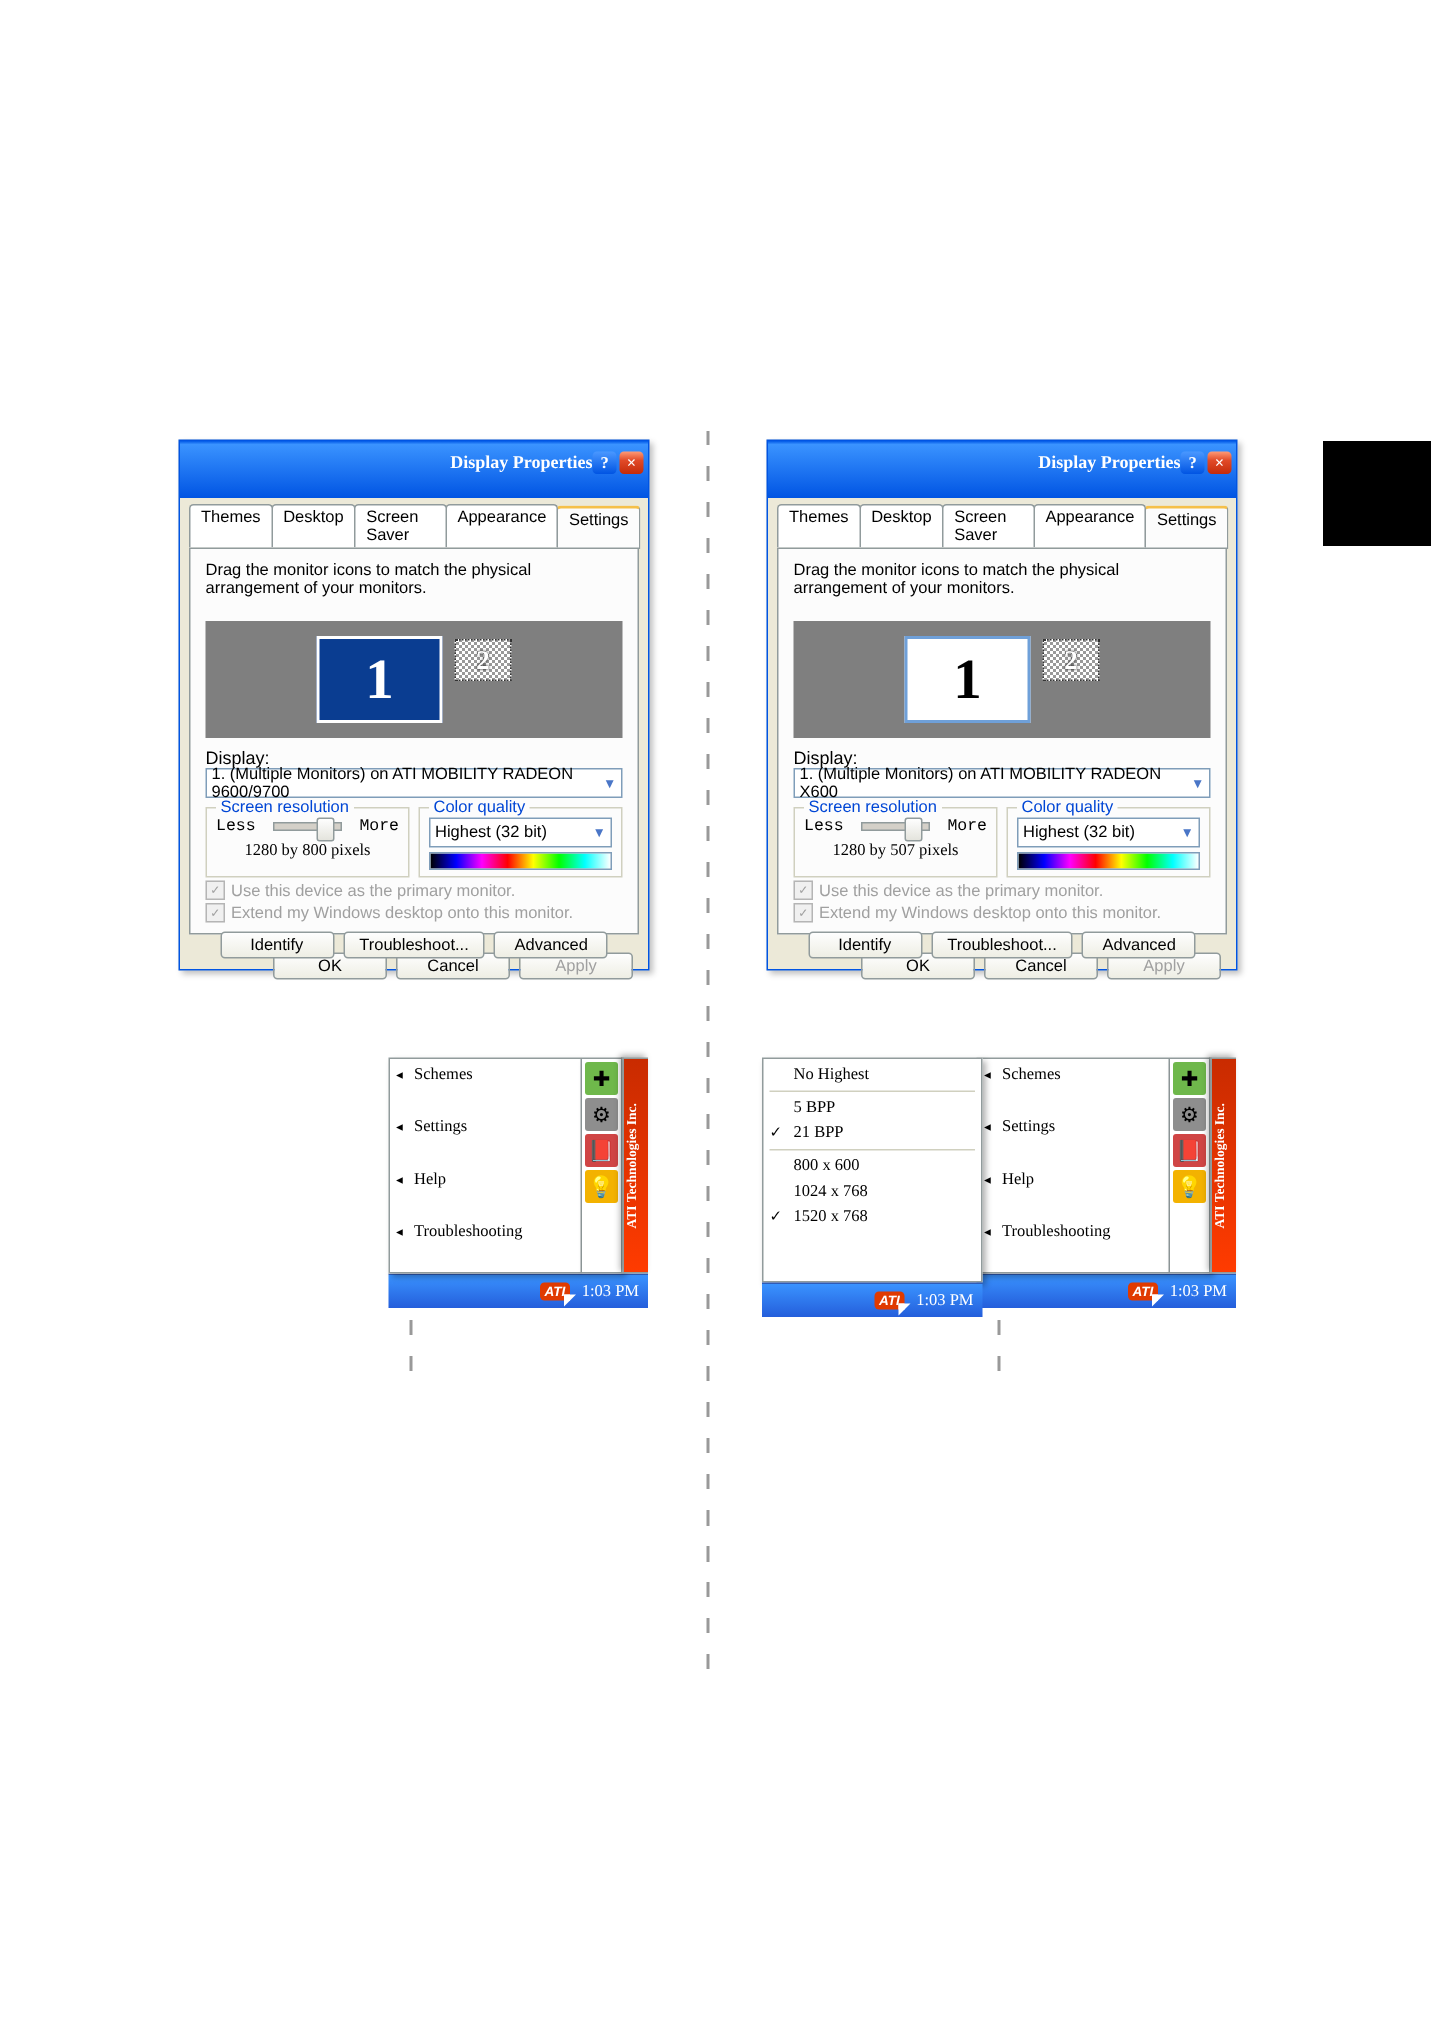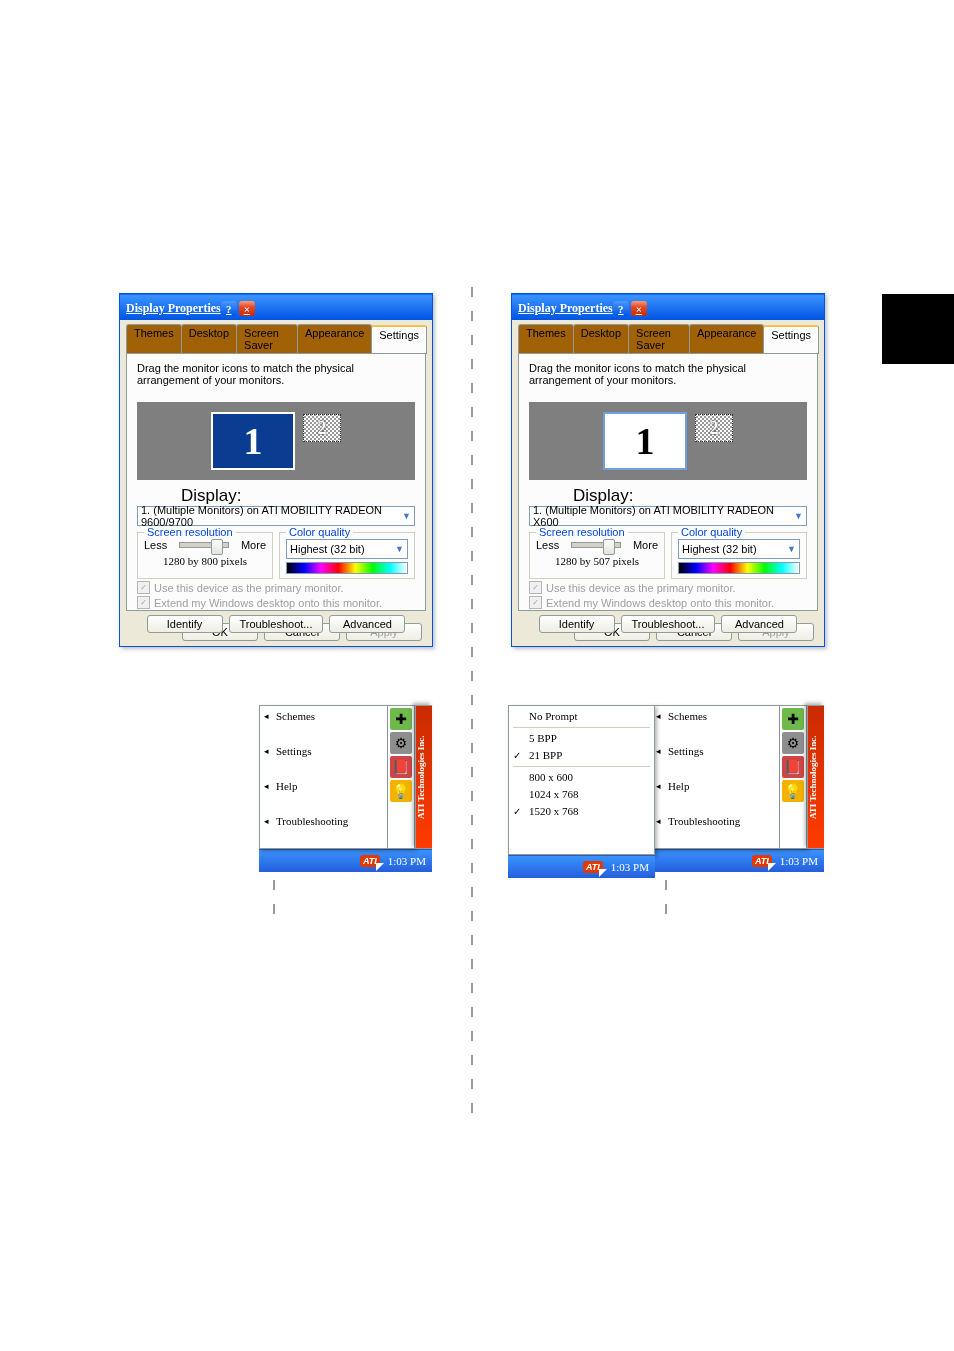--- a/index.html
+++ b/index.html
@@ -33,25 +33,24 @@
     height: 352px;
     border: 1px solid #0054e3;
     background: #ece9d8;
     box-shadow: 2px 2px 4px rgba(0,0,0,0.25);
   }
   .titlebar {
     height: 23px;
     background: linear-gradient(#0058e6,#3a93ff 6%,#0054e3);
     color: #fff;
     font: bold 12px Tahoma;
-    padding: 3px 3px 0 6px;
-    display: flex;
-    align-items: center;
-    justify-content: flex-start;
-    text-decoration: underline;
+    padding: 3px 3px 12px 6px;
+    display: flex;
+    align-items: center;
+    justify-content: flex-end;
   }
   .titlebar .btns { display: flex; gap: 2px; }
   .winbtn {
     width: 16px;
     height: 15px;
     border-radius: 3px;
     display: flex;
     align-items: center;
     justify-content: center;
     font-weight: bold;
@@ -62,21 +61,21 @@
   .winbtn.close { background: linear-gradient(#ff9b76,#e14a28 40%,#c42b0a); }
 
   .tabs {
     display: flex;
     margin: 4px 6px 0 6px;
   }
   .tabs .tab {
     border: 1px solid #919b9c;
     border-bottom: none;
     border-radius: 3px 3px 0 0;
-    background: #a16207;
+    background: #ffffff;
     padding: 2px 7px;
     margin-right: -1px;
     font-size: 11px;
   }
   .tabs .tab.active {
     background: #fcfcfc;
     position: relative;
     top: 1px;
     border-top: 2px solid #f5c04a;
   }
@@ -121,21 +120,21 @@
     border: 1px dotted #333;
     color: #fff;
     font: bold 18px Tahoma;
     display: flex;
     align-items: center;
     justify-content: center;
     align-self: flex-start;
     margin-top: 12px;
     text-shadow: 0 0 2px #000;
   }
-  .lbl { font-size: 17px; margin-top: 2px; margin-left: 44px; }
+  .lbl { font-size: 12px; margin-top: 2px; }
   .combobox {
     border: 1px solid #7f9db9;
     background: #fff;
     height: 18px;
     padding: 0 3px;
     display: flex;
     align-items: center;
     justify-content: space-between;
     font-size: 11px;
   }
@@ -155,20 +154,21 @@
     color: #0046d5;
     font-size: 11px;
   }
   .rescol { display: flex; gap: 6px; }
   .rescol > * { flex: 1; }
   .slider-row {
     display: flex;
     align-items: center;
     gap: 12px;
     font-size: 11px;
+    font-family: Liberation Mono, monospace;
   }
   .slider-track {
     flex: 1;
     height: 4px;
     background: #d4d0c8;
     border: 1px solid #919b9c;
     position: relative;
   }
   .slider-thumb {
     position: absolute;
@@ -542,21 +542,21 @@
   <div class="taskbar">
     <span class="tray-ati">ATI</span>
     <span>1:03 PM</span>
   </div>
 </div>
 
 <div id="popup-res" class="popup-block">
   <div class="ati-menu" style="height:144px;">
     <div class="row">
         <span class="chk"></span>
-        <span>No Prompt</span>
+        <span>No Highest</span>
       </div>
     <div class="sep"></div>
     <div class="row">
         <span class="chk"></span>
         <span>5 BPP</span>
       </div>
     <div class="row">
         <span class="chk">✓</span>
         <span>21 BPP</span>
       </div>

